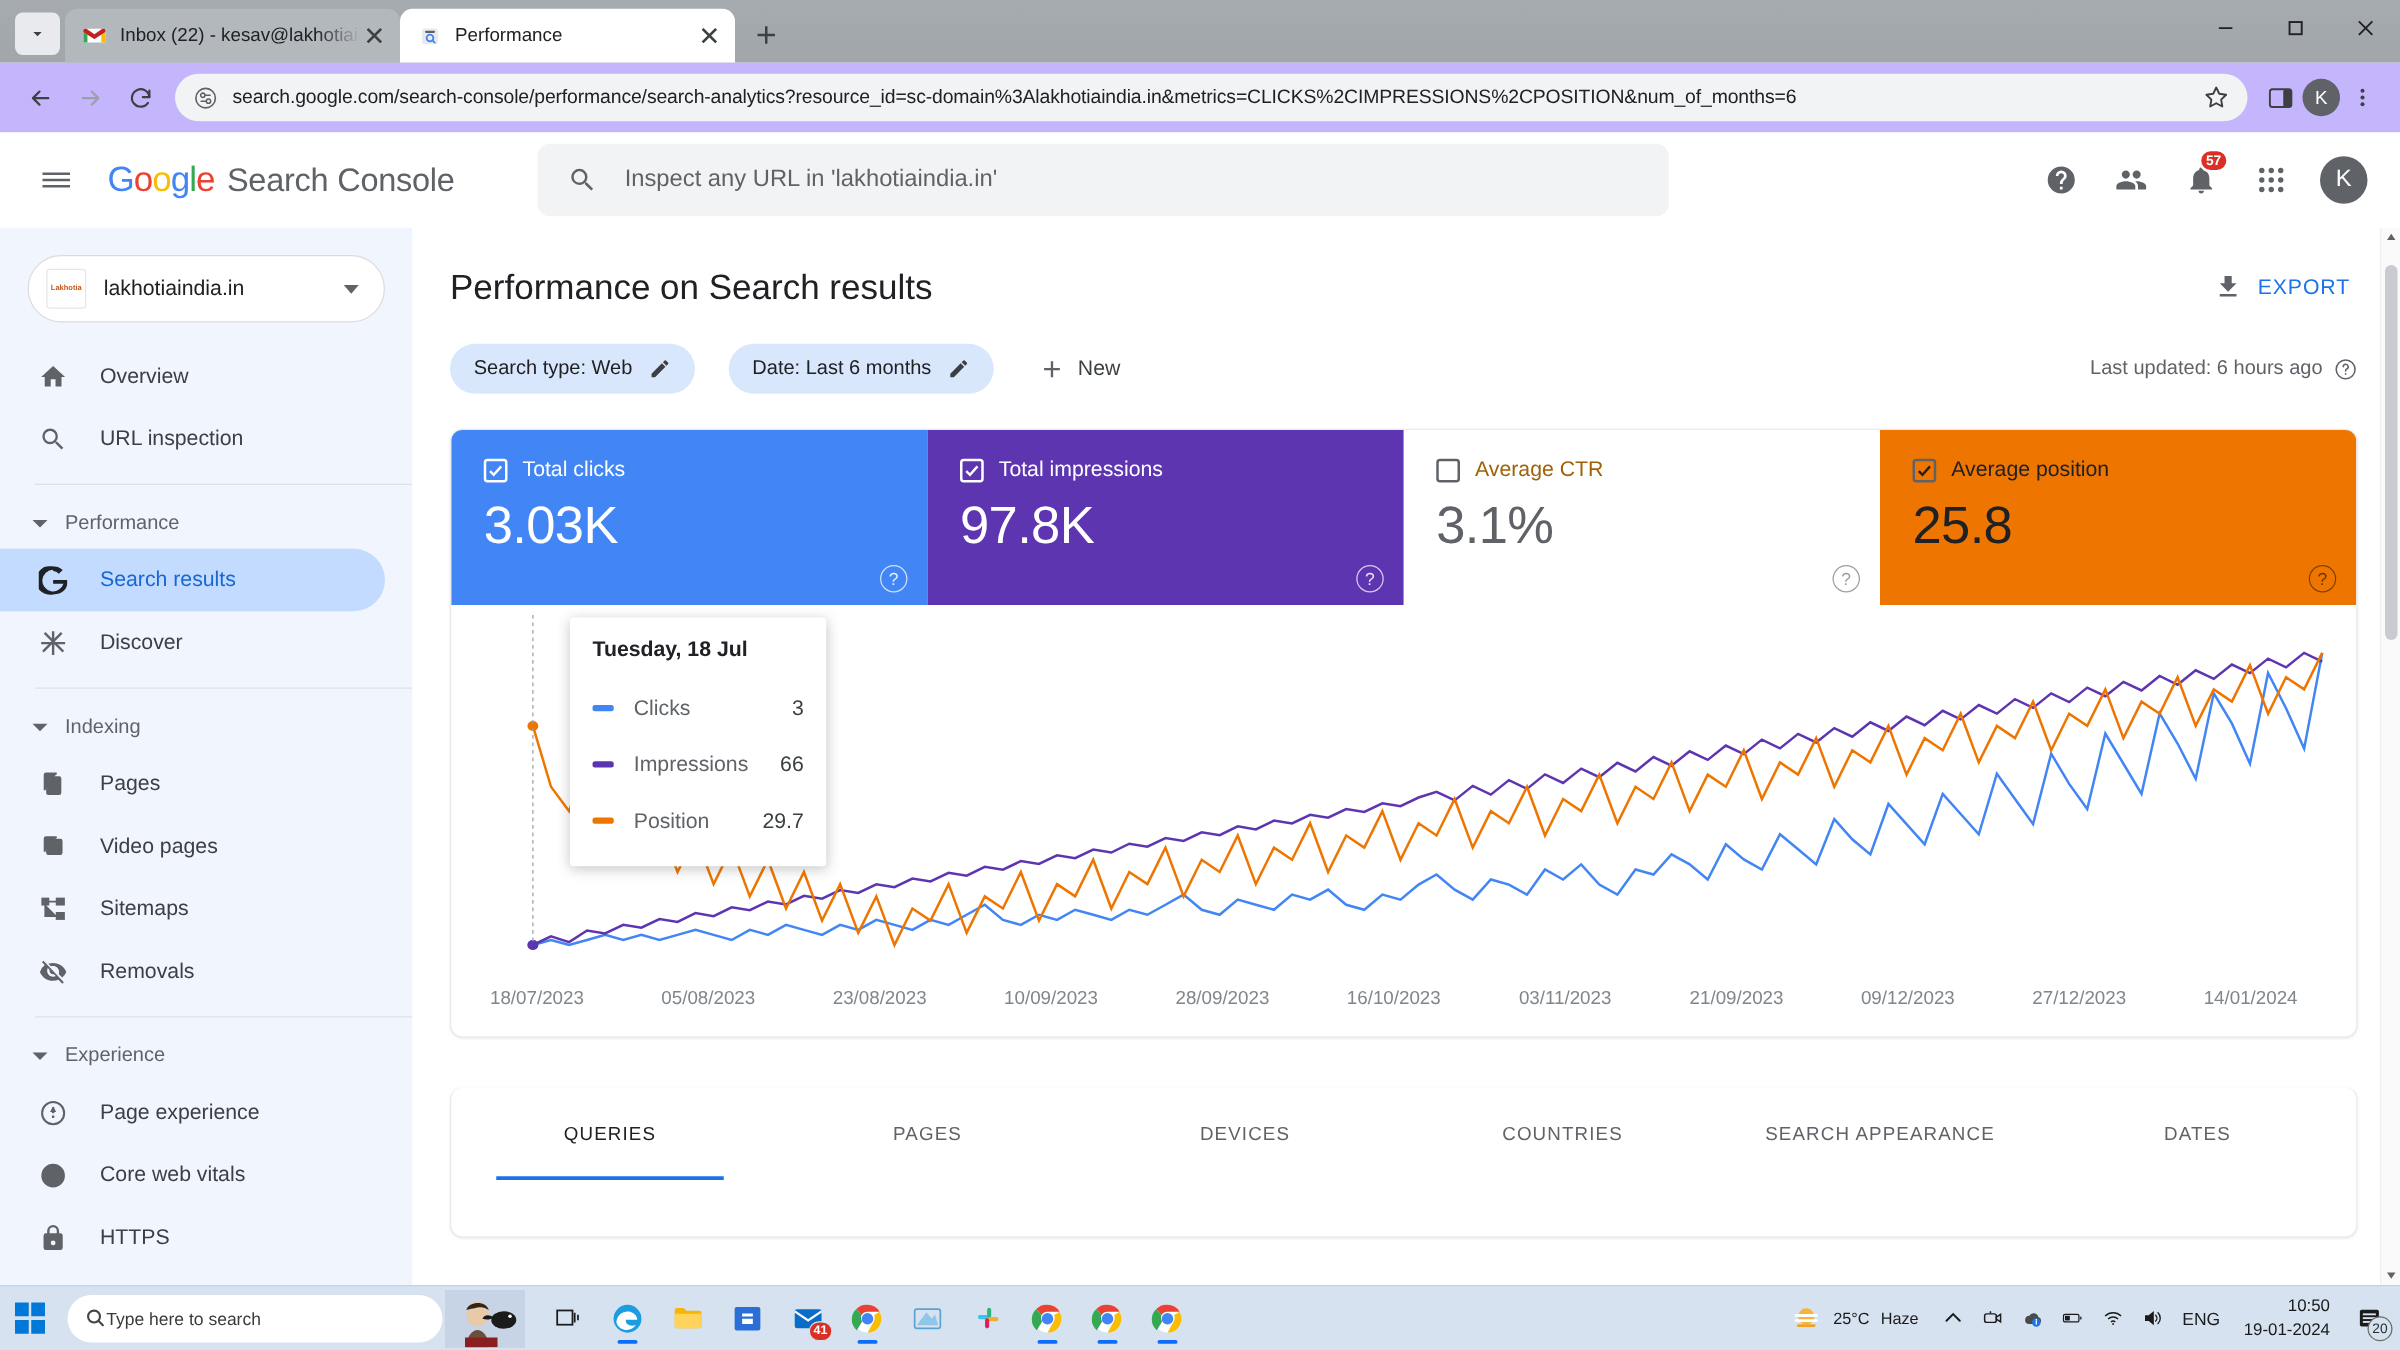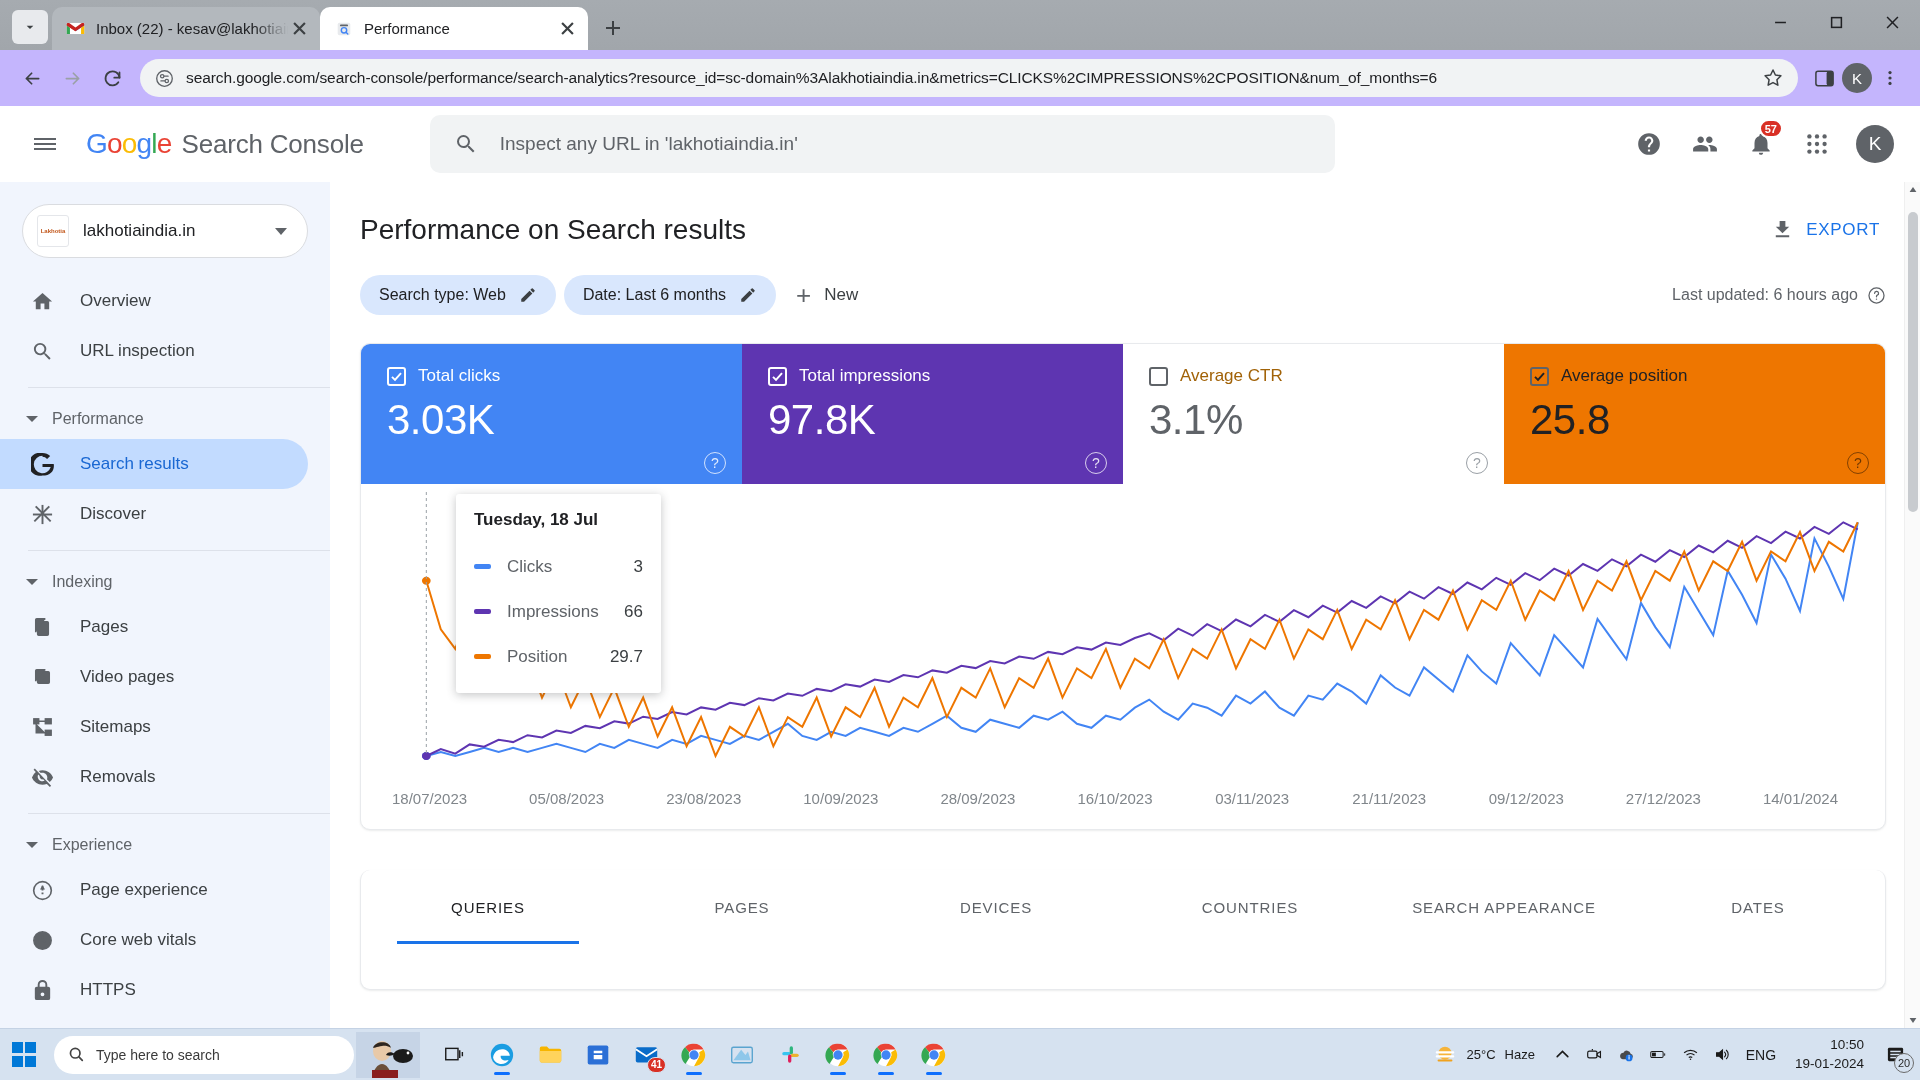--- a/index.html
+++ b/index.html
@@ -187,21 +187,21 @@
     padding: 28px 34px 0 30px;
   }
   .main-title { font-size: 28px; color: #202124; font-weight: 400; }
   .export-btn {
     margin-left: auto; display: flex; align-items: center; gap: 12px;
     color: #1a73e8; font-size: 17px; letter-spacing: 0.7px; cursor: pointer;
     padding: 8px 6px;
   }
   .export-btn svg { width: 23px; height: 23px; fill: #5f6368; }
 
-  .filter-row { display: flex; align-items: center; padding: 26px 34px 0 30px; gap: 8px; }
+  .filter-row { display: flex; align-items: center; padding: 26px 34px 0 30px; gap: 27px; }
   .chip {
     height: 40px; background: #d9e7fd; border-radius: 20px;
     display: flex; align-items: center; gap: 13px;
     padding: 0 19px; font-size: 16px; color: #202124; cursor: pointer;
   }
   .chip svg { width: 18px; height: 18px; fill: #3c4043; }
   .newfilter { display: flex; align-items: center; gap: 13px; padding: 0 12px; font-size: 17px; color: #3c4043; cursor: pointer; }
   .newfilter .plus { font-size: 26px; color: #5f6368; font-weight: 300; line-height: 1; }
   .last-updated {
     margin-left: auto; display: flex; align-items: center; gap: 9px;
@@ -306,21 +306,21 @@
     padding: 0 4px 0 0; flex-shrink: 0;
     border-top: 1px solid #c4d2e4;
   }
   .start {
     width: 48px; height: 44px; display: flex; align-items: center; justify-content: center; cursor: pointer;
   }
   .winlogo { display: grid; grid-template-columns: 11px 11px; grid-template-rows: 11px 11px; gap: 2.5px; }
   .winlogo i { background: #0078d7; display: block; }
   .tb-search {
     width: 300px; height: 38px; background: #fff; border-radius: 19px;
-    display: flex; align-items: center; gap: 11px; padding: 0 14px;
+    display: flex; align-items: center; padding: 0 14px;
     margin-left: 6px; cursor: text;
   }
   .tb-search svg { width: 17px; height: 17px; fill: none; stroke: #444; stroke-width: 2; flex-shrink: 0; }
   .tb-search span { font-size: 14px; color: #3a3a3a; }
   .tb-portrait {
     width: 64px; height: 46px; margin-left: 2px;
     background: linear-gradient(#cfdced,#b9cadf);
     display:flex;align-items:flex-end;justify-content:center; overflow:hidden;
     position: relative;
   }
@@ -770,21 +770,21 @@
               </svg>
 
             <div class="xaxis" id="xaxis">
                 <div class="xlab">18/07/2023</div>
                 <div class="xlab">05/08/2023</div>
                 <div class="xlab">23/08/2023</div>
                 <div class="xlab">10/09/2023</div>
                 <div class="xlab">28/09/2023</div>
                 <div class="xlab">16/10/2023</div>
                 <div class="xlab">03/11/2023</div>
-                <div class="xlab">21/11/2023</div>
+                <div class="xlab">21/09/2023</div>
                 <div class="xlab">09/12/2023</div>
                 <div class="xlab">27/12/2023</div>
                 <div class="xlab">14/01/2024</div>
               </div>
 
             <div class="tooltip">
               <div class="tt-date">Tuesday, 18 Jul</div>
               <div class="tt-row">
                 <span class="tt-dash" style="background:#4285f4"></span>
                 <span class="tt-name">Clicks</span>

